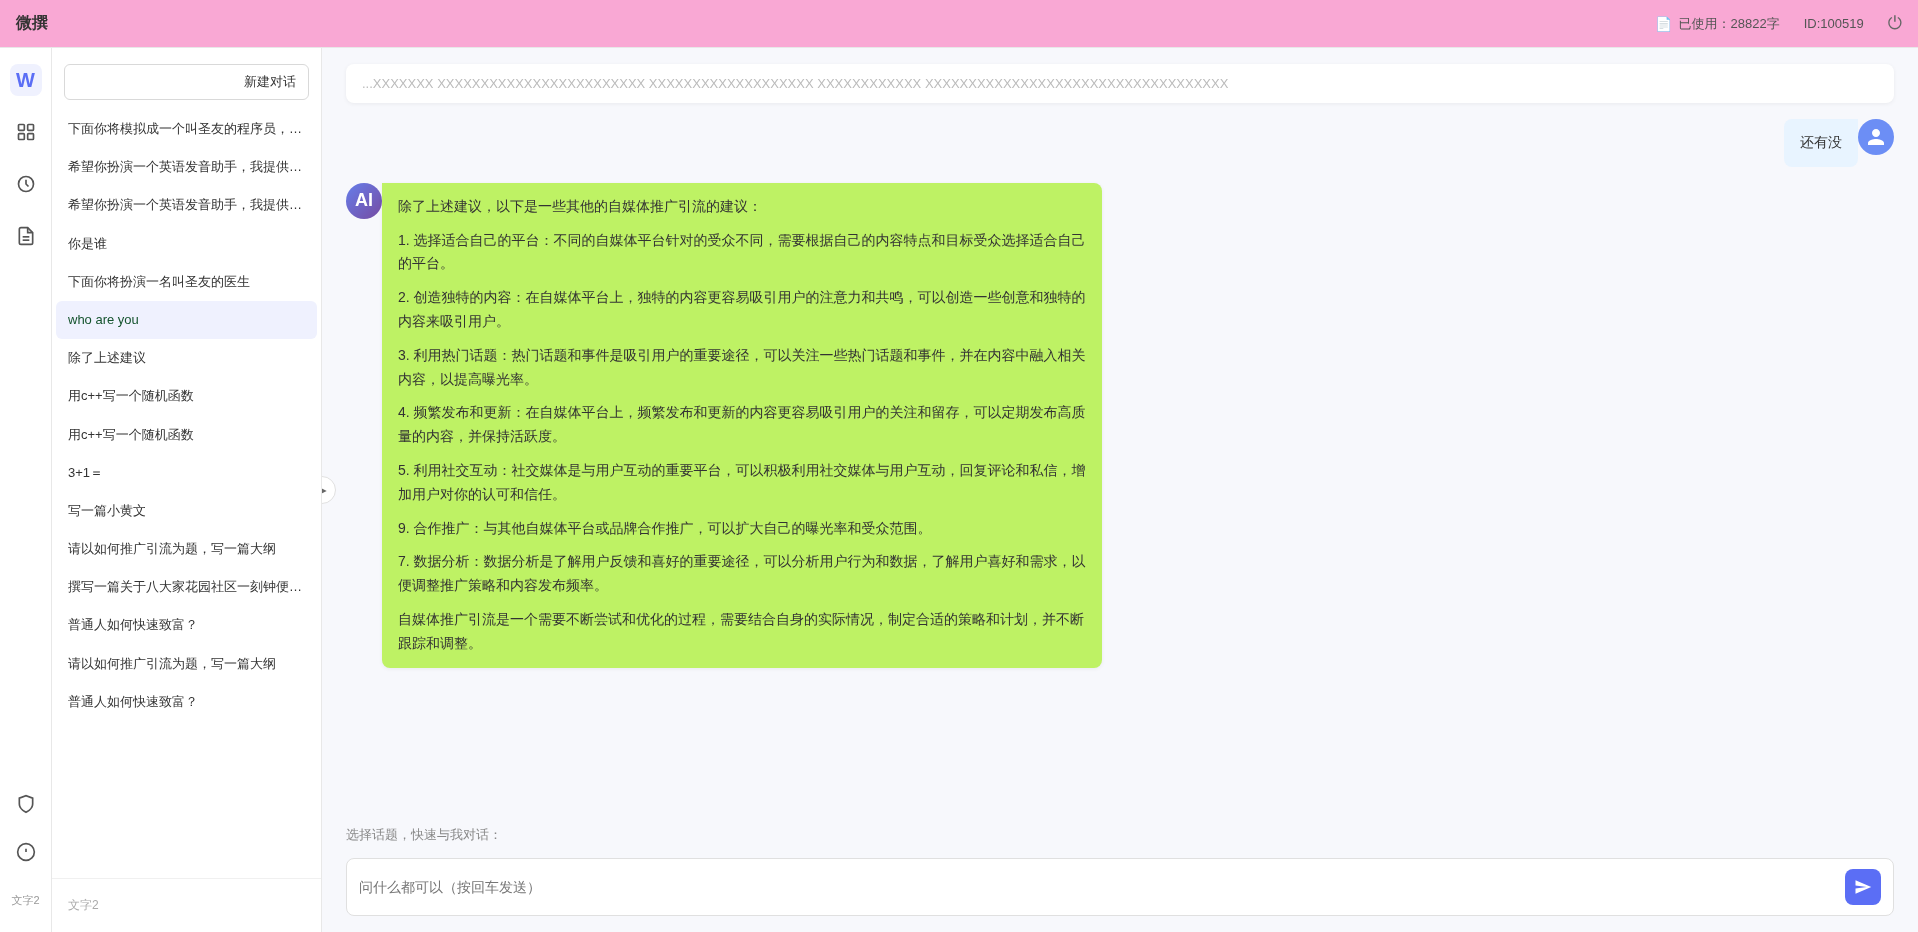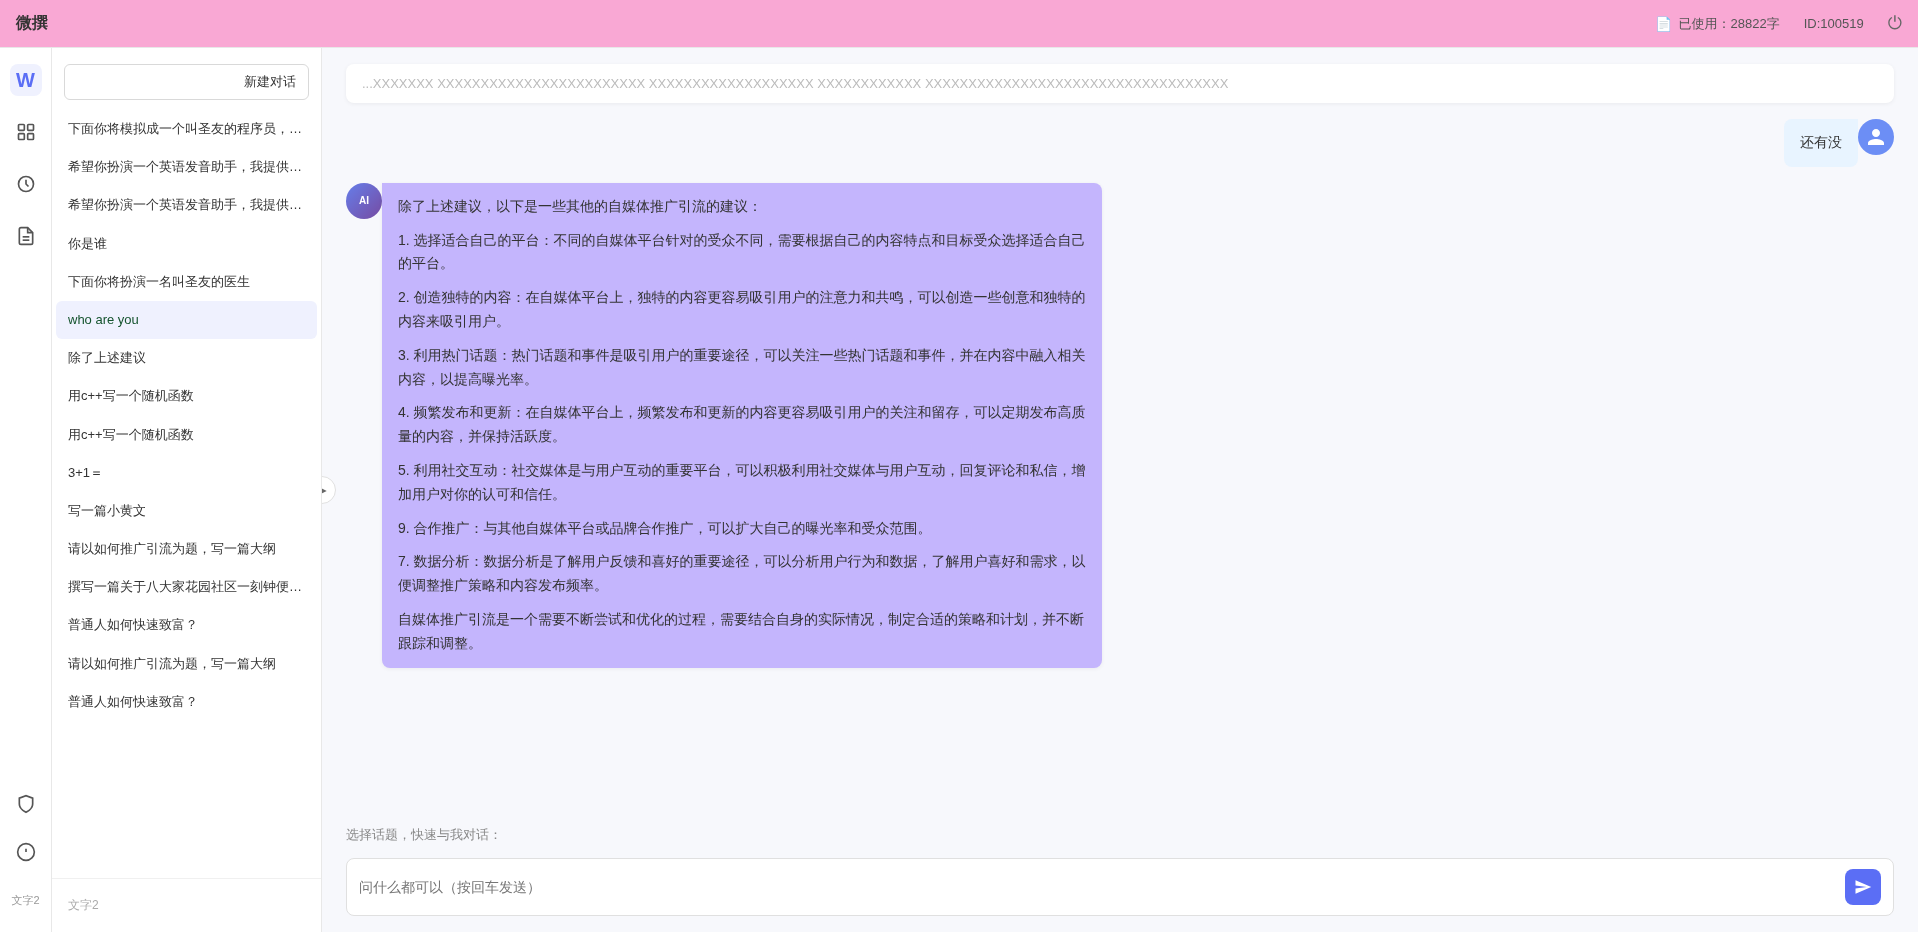--- a/index.html
+++ b/index.html
@@ -193,21 +193,21 @@
       border-radius: 8px;
       font-size: 14px;
       line-height: 1.7;
       color: #333;
     }
     .user-bubble {
       background: #e8f4ff;
       border-radius: 8px 0 8px 8px;
     }
     .ai-bubble {
-      background: #c4b5fd;
+      background: #bef264;
       border-radius: 0 8px 8px 8px;
       box-shadow: 0 1px 4px rgba(0,0,0,0.06);
     }
     .ai-bubble p { margin-bottom: 10px; }
     .ai-bubble p:last-child { margin-bottom: 0; }
 
     
     .topic-bar {
       padding: 10px 24px 6px;
       font-size: 13px;
@@ -365,21 +365,21 @@
           <svg width="20" height="20" viewBox="0 0 24 24" fill="white">
               <path d="M12 12c2.7 0 4.8-2.1 4.8-4.8S14.7 2.4 12 2.4 7.2 4.5 7.2 7.2 9.3 12 12 12zm0 2.4c-3.2 0-9.6 1.6-9.6 4.8v2.4h19.2v-2.4c0-3.2-6.4-4.8-9.6-4.8z"></path>
             </svg>
         </div>
         <div class="msg-bubble user-bubble">
           <span>还有没</span>
         </div>
       </div>
 
       <div class="msg-row">
-        <div class="msg-avatar ai-avatar" style="font-size:10px;font-weight:700;">AI</div>
+        <div class="msg-avatar ai-avatar" style="font-size:18px;font-weight:700;">AI</div>
         <div class="msg-bubble ai-bubble">
           <p>除了上述建议，以下是一些其他的自媒体推广引流的建议：</p>
           <p>1. 选择适合自己的平台：不同的自媒体平台针对的受众不同，需要根据自己的内容特点和目标受众选择适合自己的平台。</p>
           <p>2. 创造独特的内容：在自媒体平台上，独特的内容更容易吸引用户的注意力和共鸣，可以创造一些创意和独特的内容来吸引用户。</p>
           <p>3. 利用热门话题：热门话题和事件是吸引用户的重要途径，可以关注一些热门话题和事件，并在内容中融入相关内容，以提高曝光率。</p>
           <p>4. 频繁发布和更新：在自媒体平台上，频繁发布和更新的内容更容易吸引用户的关注和留存，可以定期发布高质量的内容，并保持活跃度。</p>
           <p>5. 利用社交互动：社交媒体是与用户互动的重要平台，可以积极利用社交媒体与用户互动，回复评论和私信，增加用户对你的认可和信任。</p>
           <p>9. 合作推广：与其他自媒体平台或品牌合作推广，可以扩大自己的曝光率和受众范围。</p>
           <p>7. 数据分析：数据分析是了解用户反馈和喜好的重要途径，可以分析用户行为和数据，了解用户喜好和需求，以便调整推广策略和内容发布频率。</p>
           <p>自媒体推广引流是一个需要不断尝试和优化的过程，需要结合自身的实际情况，制定合适的策略和计划，并不断跟踪和调整。</p>

